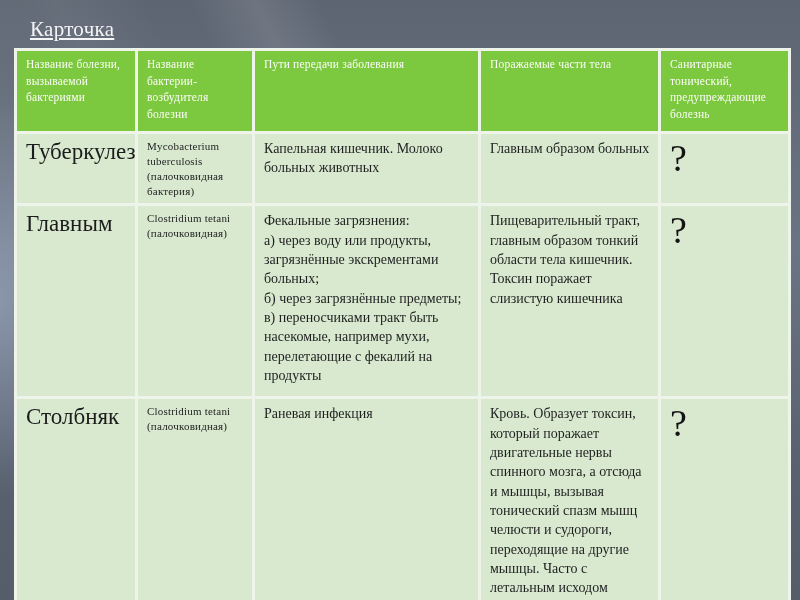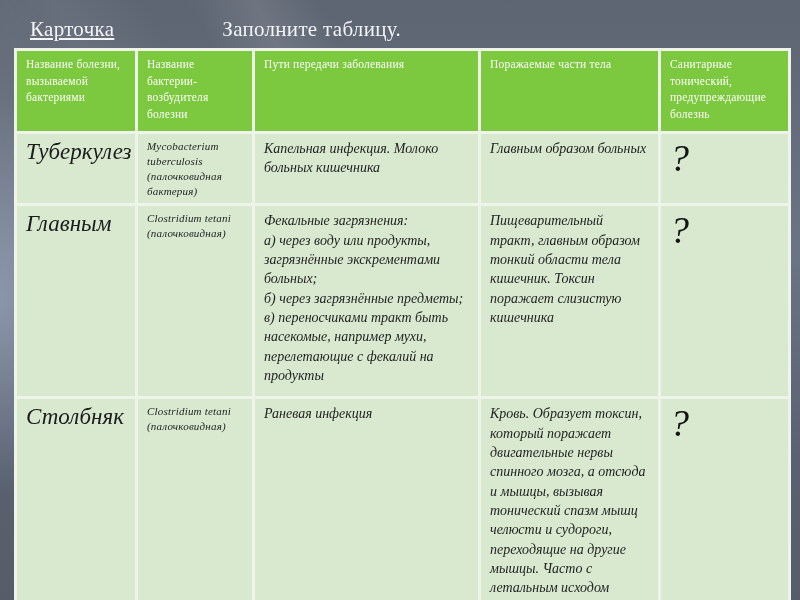--- a/index.html
+++ b/index.html
@@ -55,37 +55,35 @@
     text-align: left;
     line-height: 1.45;
     letter-spacing: 0.2px;
     height: 70px;
   }
   td.cell {
     background: #d8e9d0;
     color: #1f1f1f;
     font-size: 14px;
     line-height: 1.38;
-    font-style: italic;
   }
   td.disease  { font-size: 23px; line-height: 1.1; padding-top: 8px; color: #1c1c1c; }
   td.bacteria { font-size: 11px; line-height: 1.35; letter-spacing: 0.2px; }
   td.qmark    { font-size: 38px; line-height: 1.0; padding-top: 6px; padding-left: 14px; color: #141414; }
   .pre-line   { white-space: pre-line; }
   tr.r1 { height: 57px; }
   tr.r2 { height: 193px; }
   tr.r3 { height: 193px; }
 </style>
 </head>
 <body>
 
 <div class="slide">
   <div class="titlebar">
     <span class="title-left">Карточка</span>
-    <span class="title-center">Заполните таблицу.</span>
   </div>
 
   <table class="card">
     <colgroup>
       <col style="width:121px">
       <col style="width:117px">
       <col style="width:226px">
       <col style="width:180px">
       <col style="width:130px">
     </colgroup>
@@ -95,21 +93,21 @@
         <th class="hdr">Название бактерии-возбудителя болезни</th>
         <th class="hdr">Пути передачи заболевания</th>
         <th class="hdr">Поражаемые части тела</th>
         <th class="hdr">Санитарные тонический, предупреждающие болезнь</th>
       </tr>
     </thead>
     <tbody>
       <tr class="r1">
         <td class="cell disease">Туберкулез</td>
         <td class="cell bacteria">Mycobacterium tuberculosis (палочковидная бактерия)</td>
-        <td class="cell">Капельная инфекция. Молоко больных кишечника</td>
+        <td class="cell">Капельная кишечник. Молоко больных животных</td>
         <td class="cell">Главным образом больных</td>
         <td class="cell qmark">?</td>
       </tr>
       <tr class="r2">
         <td class="cell disease">Главным</td>
         <td class="cell bacteria">Clostridium tetani (палочковидная)</td>
         <td class="cell pre-line">Фекальные загрязнения:
 а) через воду или продукты, загрязнённые экскрементами больных;
 б) через загрязнённые предметы;
 в) переносчиками тракт быть насекомые, например мухи, перелетающие с фекалий на продукты</td>

